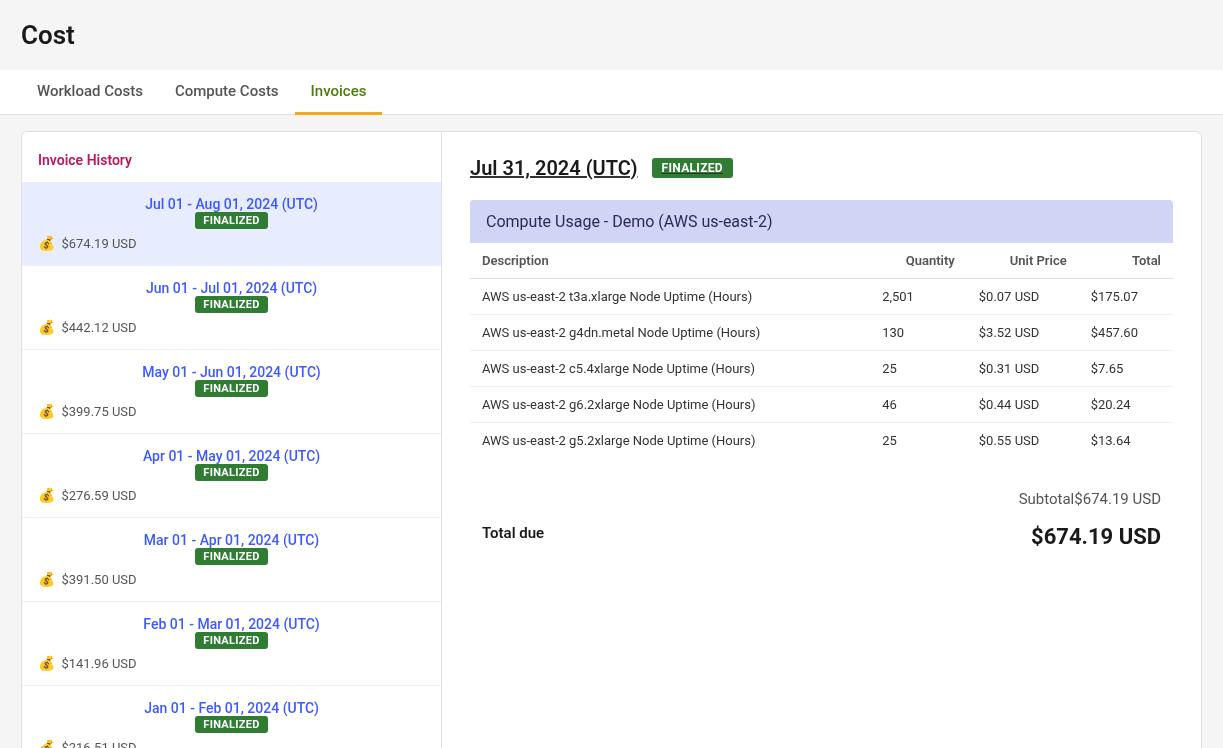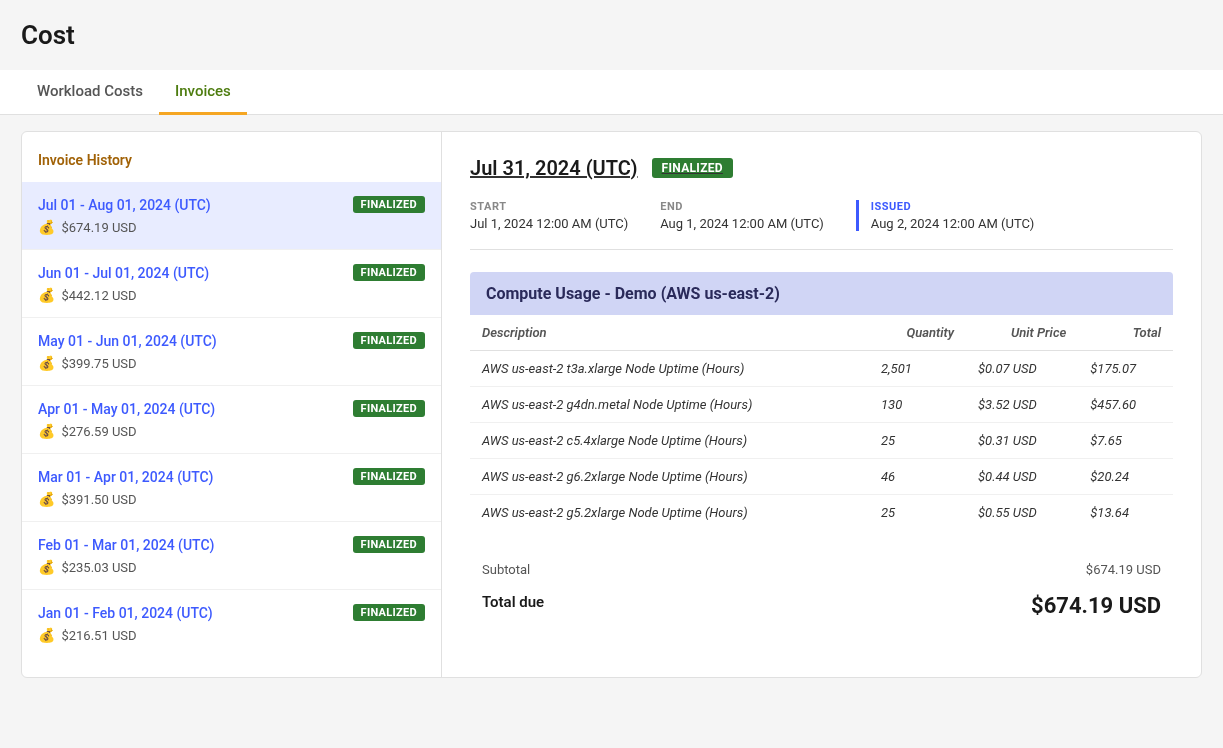--- a/index.html
+++ b/index.html
@@ -52,39 +52,40 @@
     }
     .sidebar {
       width: 420px;
       min-width: 420px;
       border-right: 1px solid #e0e0e0;
       padding: 20px 0;
     }
     .sidebar-title {
       font-size: 14px;
       font-weight: 600;
-      color: #a16207;
+      color: #be185d;
       padding: 0 16px 14px 16px;
     }
     .invoice-item {
       padding: 14px 16px;
       border-bottom: 1px solid #f0f0f0;
       cursor: pointer;
     }
     .invoice-item:last-child {
       border-bottom: none;
     }
     .invoice-item.selected {
       background: #e8ecff;
     }
     .invoice-item-header {
       display: flex;
       justify-content: space-between;
       align-items: center;
       margin-bottom: 6px;
+      flex-direction: column;
     }
     .invoice-date {
       font-size: 14px;
       font-weight: 500;
       color: #3d5afe;
     }
     .invoice-item.selected .invoice-date {
       color: #3d5afe;
     }
     .badge-finalized {
@@ -156,29 +157,28 @@
       color: #3d5afe;
     }
     .date-range-value {
       font-size: 13px;
       color: #333;
     }
     .compute-section-title {
       background: #d0d5f5;
       padding: 12px 16px;
       font-size: 16px;
-      font-weight: 700;
+      font-weight: 400;
       color: #2a2a5a;
       border-radius: 4px 4px 0 0;
       margin-bottom: 0;
     }
     .usage-table {
       width: 100%;
       border-collapse: collapse;
-      font-style: italic;
     }
     .usage-table th {
       text-align: left;
       font-size: 13px;
       font-weight: 600;
       color: #555;
       padding: 10px 12px;
       border-bottom: 1px solid #e0e0e0;
     }
     .usage-table th.right {
@@ -195,25 +195,24 @@
     }
     .usage-table tr:last-child td {
       border-bottom: none;
     }
     .totals-section {
       margin-top: 16px;
       padding-top: 10px;
     }
     .subtotal-row {
       display: flex;
-      justify-content: space-between;
+      justify-content: flex-end;
       padding: 6px 12px;
-      font-size: 13px;
+      font-size: 15px;
       color: #555;
-      gap: 26px;
     }
     .total-due-row {
       display: flex;
       justify-content: space-between;
       padding: 6px 12px;
       font-size: 15px;
       font-weight: 600;
       color: #1a1a1a;
       margin-top: 4px;
     }
@@ -224,20 +223,21 @@
     }
   </style>
 </head>
 <body>
 
 <div class="page-wrapper">
   <div class="page-title">Cost</div>
 
   <div class="tabs-container">
     <div class="tab">Workload Costs</div>
+    <div class="tab">Compute Costs</div>
     <div class="tab active">Invoices</div>
   </div>
 
   <div class="main-content">
 
     <div class="sidebar">
       <div class="sidebar-title">Invoice History</div>
 
       <div id="invoice-list">
           <div class="invoice-item selected">
@@ -290,21 +290,21 @@
         <span>$391.50 USD</span>
       </div>
     </div>
           <div class="invoice-item">
       <div class="invoice-item-header">
         <span class="invoice-date">Feb 01 - Mar 01, 2024 (UTC)</span>
         <span class="badge-finalized">FINALIZED</span>
       </div>
       <div class="invoice-amount">
         <span class="coin-icon">💰</span>
-        <span>$235.03 USD</span>
+        <span>$141.96 USD</span>
       </div>
     </div>
           <div class="invoice-item">
       <div class="invoice-item-header">
         <span class="invoice-date">Jan 01 - Feb 01, 2024 (UTC)</span>
         <span class="badge-finalized">FINALIZED</span>
       </div>
       <div class="invoice-amount">
         <span class="coin-icon">💰</span>
         <span>$216.51 USD</span>
@@ -312,34 +312,20 @@
     </div>
         </div>
     </div>
 
     <div class="detail-panel">
       <div class="detail-header">
         <span class="detail-date">Jul 31, 2024 (UTC)</span>
         <span class="badge-finalized-large">FINALIZED</span>
       </div>
 
-      <div class="date-range-row">
-        <div class="date-range-item">
-          <div class="date-range-label">START</div>
-          <div class="date-range-value">Jul 1, 2024 12:00 AM (UTC)</div>
-        </div>
-        <div class="date-range-item">
-          <div class="date-range-label">END</div>
-          <div class="date-range-value">Aug 1, 2024 12:00 AM (UTC)</div>
-        </div>
-        <div class="date-range-item issued">
-          <div class="date-range-label issued-label">ISSUED</div>
-          <div class="date-range-value">Aug 2, 2024 12:00 AM (UTC)</div>
-        </div>
-      </div>
 
       <div>
         <div class="compute-section-title">Compute Usage - Demo (AWS us-east-2)</div>
         <table class="usage-table">
           <thead>
             <tr>
               <th>Description</th>
               <th class="right">Quantity</th>
               <th class="right">Unit Price</th>
               <th class="right">Total</th>

